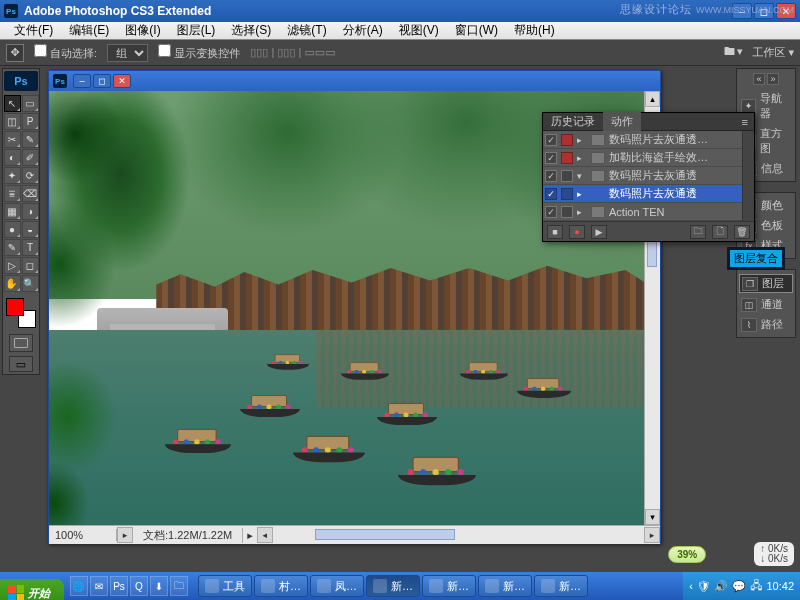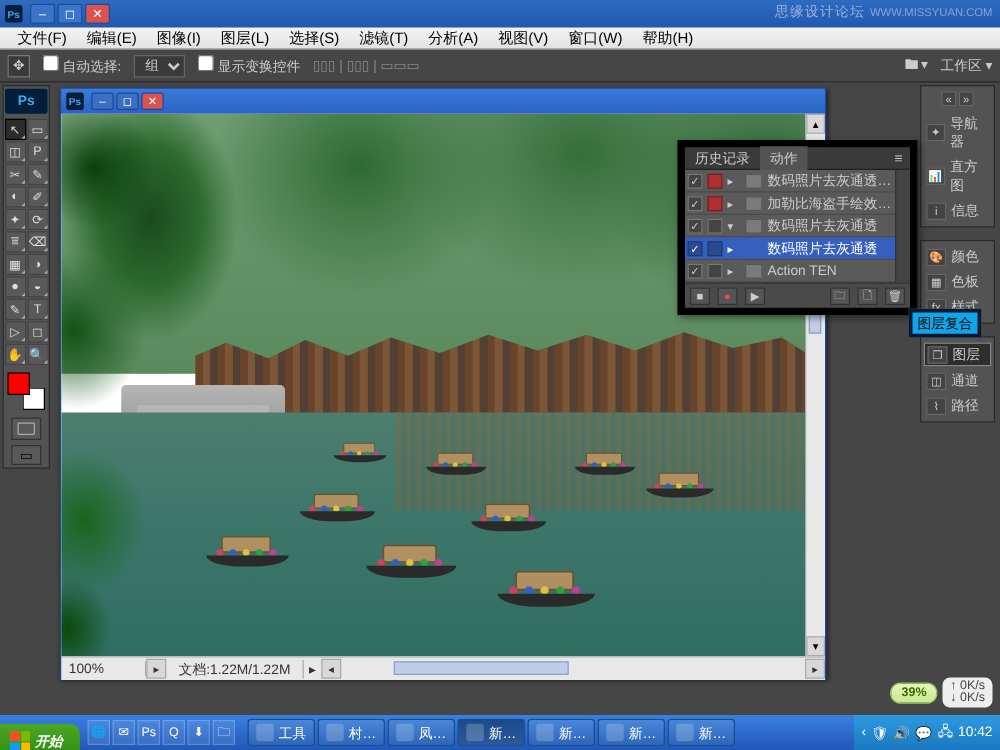--- a/index.html
+++ b/index.html
@@ -118,61 +118,62 @@
 .leaves { position:absolute; top:0; left:0; width:22%; height:100%;
   background:
     radial-gradient(70px 70px at 20% 10%, #1e4a20 0%, transparent 70%),
     radial-gradient(80px 90px at 8% 40%, #245a28 0%, transparent 70%),
     radial-gradient(70px 80px at 14% 75%, #2a6a2e 0%, transparent 70%),
     radial-gradient(50px 60px at 4% 95%, #1e521f 0%, transparent 70%);
   filter: contrast(1.2);
 }
 
 
-.historypanel { position:absolute; left: 542px; top: 112px; width: 192px; background:#535353; border:6px solid #000000; box-shadow:2px 2px 6px rgba(0,0,0,.5); z-index:50; font-size:11px; color:#ccc;}
+.historypanel { position:absolute; left: 542px; top: 112px; width: 213px; background:#535353; border:1px solid #000000; box-shadow:2px 2px 6px rgba(0,0,0,.5); z-index:50; font-size:11px; color:#ccc;}
 .hp-tabs { height:18px; background:#3a3a3a; display:flex; align-items:center; border-bottom:1px solid #222;}
 .hp-tabs .tab{ padding:2px 8px; font-size:11px;}
 .hp-tabs .tab.active{ background:#535353; }
 .hp-tabs .menuicon{ margin-left:auto; padding:0 6px;}
 .hp-body { background:#5a5a5a; }
 .hp-row { display:flex; align-items:center; height:18px; border-bottom:1px solid #4a4a4a; padding:0 2px; gap:4px;}
 .hp-row .chk{ width:12px; height:12px; background:#444; border:1px solid #777; display:flex; align-items:center; justify-content:center; font-size:9px;}
 .hp-row .stop{ width:12px; height:12px; background:#b03030; border:1px solid #702020;}
 .hp-row .fold{ width:10px; font-size:9px;}
 .hp-row .ricon{ width:14px; height:12px; background:#7a7a7a; border:1px solid #555;}
 .hp-row.selected { background:#3660c0; color:#fff; }
 .hp-row.selected .chk{ background:#2a4a90; border-color:#1a3a80;}
 .hp-footer { height:20px; background:#4a4a4a; border-top:1px solid #333; display:flex; align-items:center; padding:0 4px; gap:6px;}
 .hp-footer .fbtn{ width:16px; height:14px; background:#555; border:1px solid #333; display:flex; align-items:center; justify-content:center; font-size:9px;}
 .hp-scroll { position:absolute; top:18px; right:0; width:12px; bottom:20px; background:#444; border-left:1px solid #333;}
 
 
 .indicator { position:absolute; right:6px; bottom:34px; display:flex; align-items:center; gap:4px; font-size:10px; color:#444;}
 .indicator .pill{ background:linear-gradient(#e6f5b8,#c8e890); border:1px solid #9cc860; border-radius:10px; padding:2px 8px; color:#3a6a00; font-weight:bold;}
-.indicator .txt{ display:flex; flex-direction:column; line-height:10px; background:#eee; border-radius:6px; padding:2px 6px;}
+.indicator .txt{ display:flex; flex-direction:column; line-height:10px; background:#eee; border-radius:6px; padding:2px 6px;margin-left:44px;}
 
 
 .taskbar { position:absolute; bottom:0; left:0; width:100%; height:28px; background:linear-gradient(#3a7fe0,#2158b8); display:flex; align-items:center; font-size:11px; color:#fff;}
 .startbtn { height:100%; background:linear-gradient(#4ca626,#2e8a12); display:flex; align-items:center; padding:0 14px 0 8px; gap:4px; border-radius:0 8px 8px 0; font-weight:bold; font-style:italic;margin-top:14px;}
 .startbtn .winlogo{ width:16px; height:16px; display:grid; grid-template:1fr 1fr/1fr 1fr; gap:1px;}
 .startbtn .winlogo div:nth-child(1){background:#f25022;} .startbtn .winlogo div:nth-child(2){background:#7fba00;}
 .startbtn .winlogo div:nth-child(3){background:#00a4ef;} .startbtn .winlogo div:nth-child(4){background:#ffb900;}
 .ql { display:flex; gap:2px; padding:0 6px;}
 .ql div{ width:18px; height:20px; background:rgba(255,255,255,.1); border:1px solid rgba(255,255,255,.2); display:flex; align-items:center; justify-content:center; font-size:10px;}
 .tasks { display:flex; gap:2px; flex:1; padding:0 4px; overflow:hidden;}
 .taskbtn { height:22px; background:linear-gradient(#4a86d8,#2e66b8); border:1px solid #1a4a90; border-radius:3px; display:flex; align-items:center; padding:0 6px; gap:4px; min-width:44px; font-size:11px;}
 .taskbtn.active{ background:linear-gradient(#1e4a8a,#2a5a9a);}
 .taskbtn .ticon{ width:14px; height:14px; background:#fff3; border-radius:2px;}
 .tray { background:linear-gradient(#2e9ae0,#1a78c0); height:100%; display:flex; align-items:center; padding:0 6px; gap:4px; font-size:11px;}
 </style>
 </head>
 <body>
 
 <div class="titlebar">
   <div class="ps-badge">Ps</div>
+  <div class="title">Adobe Photoshop CS3 Extended</div>
   <div class="winbtns">
     <div>–</div>
     <div>◻</div>
     <div style="background:#d9534f;">✕</div>
   </div>
 </div>
 <div class="watermark">
   <span>思缘设计论坛</span> <small>WWW.MISSYUAN.COM</small>
 </div>
 

